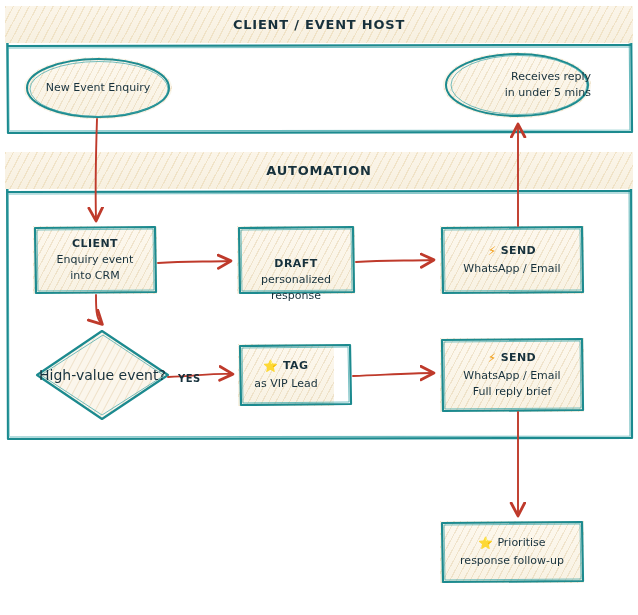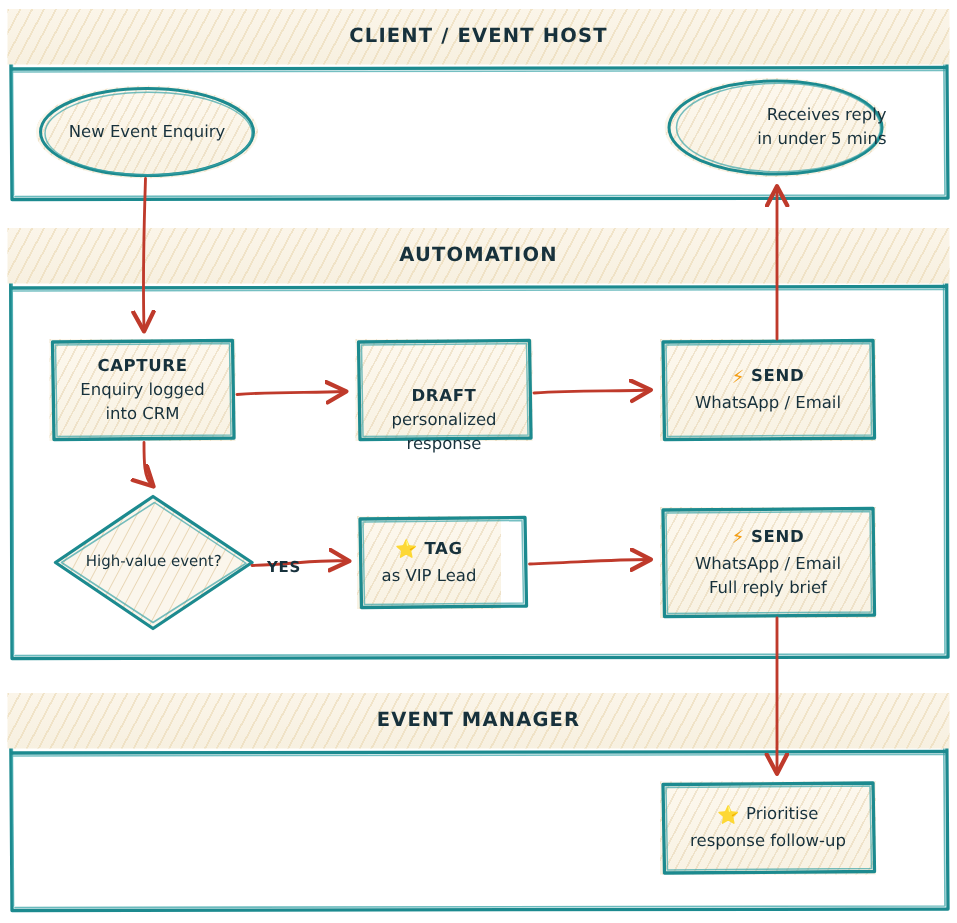--- a/index.html
+++ b/index.html
@@ -39,21 +39,21 @@
           rgba(226,205,166,.45) 1.1px,
           rgba(252,248,238,0) 1.1px,
           rgba(252,248,238,0) 6px),
        linear-gradient(#fdf8ee,#f8f2e3);
   }
   .node .ln{white-space:nowrap;}
   .node .hd{font-weight:700;letter-spacing:.04em;}
   .node .emo{font-size:12px;margin-right:4px;vertical-align:-1px;}
 
   .oval{border-radius:50%;}
-  .diamond .dtext{position:relative;z-index:2;font-size:10px;}
+  .diamond .dtext{position:relative;z-index:2;font-size:14px;}
 
   svg.sk{position:absolute;left:0;top:0;overflow:visible;pointer-events:none;}
 
   .edgelabel{
      position:absolute;color:#17313c;font-size:10px;font-weight:700;
      letter-spacing:.05em;text-transform:uppercase;
   }
 </style>
 </head>
 <body>
@@ -99,22 +99,22 @@
     <div class="lane-title" style="height:37px;">
       <span>AUTOMATION</span>
     </div>
   </div>
 
   <div class="node" style="left:33px;top:226px;width:124px;height:68px;">
     <svg class="sk" width="124" height="68" viewBox="0 0 124 68">
       <path d="M2,2 L122,1 L123,66 L3,67 Z" fill="none" stroke="#1c8a8f" stroke-width="2.2" stroke-linejoin="round"></path>
       <path d="M4,4 L120,3 L121,64 L5,65 Z" fill="none" stroke="#3aa4a8" stroke-width="1" opacity=".7" stroke-linejoin="round"></path>
     </svg>
-    <span class="ln hd" style="position:relative;z-index:2;">CAPTURE</span>
-    <span class="ln" style="position:relative;z-index:2;">Enquiry logged</span>
+    <span class="ln hd" style="position:relative;z-index:2;">CLIENT</span>
+    <span class="ln" style="position:relative;z-index:2;">Enquiry event</span>
     <span class="ln" style="position:relative;z-index:2;">into CRM</span>
   </div>
 
   <div class="node" style="left:237px;top:226px;width:118px;height:68px;">
     <svg class="sk" width="118" height="68" viewBox="0 0 118 68">
       <path d="M2,2 L116,1 L117,66 L3,67 Z" fill="none" stroke="#1c8a8f" stroke-width="2.2" stroke-linejoin="round"></path>
       <path d="M4,4 L114,3 L115,64 L5,65 Z" fill="none" stroke="#3aa4a8" stroke-width="1" opacity=".7" stroke-linejoin="round"></path>
     </svg>
     <span class="ln hd" style="position:relative;z-index:2;margin-top:40px;">DRAFT</span>
     <span class="ln" style="position:relative;z-index:2;">personalized</span>
@@ -162,31 +162,20 @@
       <path d="M2,2 L142,1 L143,72 L3,73 Z" fill="none" stroke="#1c8a8f" stroke-width="2.2" stroke-linejoin="round"></path>
       <path d="M4,4 L140,3 L141,70 L5,71 Z" fill="none" stroke="#3aa4a8" stroke-width="1" opacity=".7" stroke-linejoin="round"></path>
     </svg>
     <span class="ln hd" style="position:relative;z-index:2;">
       <span class="emo" style="color:#f39c12;">⚡</span><span>SEND</span>
     </span>
     <span class="ln" style="position:relative;z-index:2;">WhatsApp / Email</span>
     <span class="ln" style="position:relative;z-index:2;">Full reply brief</span>
   </div>
 
-  <div class="lane" style="left:5px;top:462px;width:628px;height:146px;">
-    <svg class="sk" width="628" height="146" viewBox="0 0 628 146">
-      <path d="M2,3 L626,2 M626,2 L627,144 M627,144 L3,145 M3,145 L2,3" fill="none" stroke="#1c8a8f" stroke-width="2.2" stroke-linecap="round"></path>
-      <path d="M4,5 L624,4 M624,6 L625,142 M625,142 L5,143 M4,142 L3,6" fill="none" stroke="#3aa4a8" stroke-width="1.1" stroke-linecap="round" opacity=".75"></path>
-      <path d="M3,40 L626,39" fill="none" stroke="#1c8a8f" stroke-width="2.2" stroke-linecap="round"></path>
-      <path d="M4,42 L625,41" fill="none" stroke="#3aa4a8" stroke-width="1" stroke-linecap="round" opacity=".7"></path>
-    </svg>
-    <div class="lane-title" style="height:37px;">
-      <span>EVENT MANAGER</span>
-    </div>
-  </div>
 
   <div class="node" style="left:440px;top:521px;width:144px;height:62px;">
     <svg class="sk" width="144" height="62" viewBox="0 0 144 62">
       <path d="M2,2 L142,1 L143,60 L3,61 Z" fill="none" stroke="#1c8a8f" stroke-width="2.2" stroke-linejoin="round"></path>
       <path d="M4,4 L140,3 L141,58 L5,59 Z" fill="none" stroke="#3aa4a8" stroke-width="1" opacity=".7" stroke-linejoin="round"></path>
     </svg>
     <span class="ln" style="position:relative;z-index:2;">
       <span class="emo" style="color:#f2c43d;">⭐</span><span>Prioritise</span>
     </span>
     <span class="ln" style="position:relative;z-index:2;">response follow-up</span>

